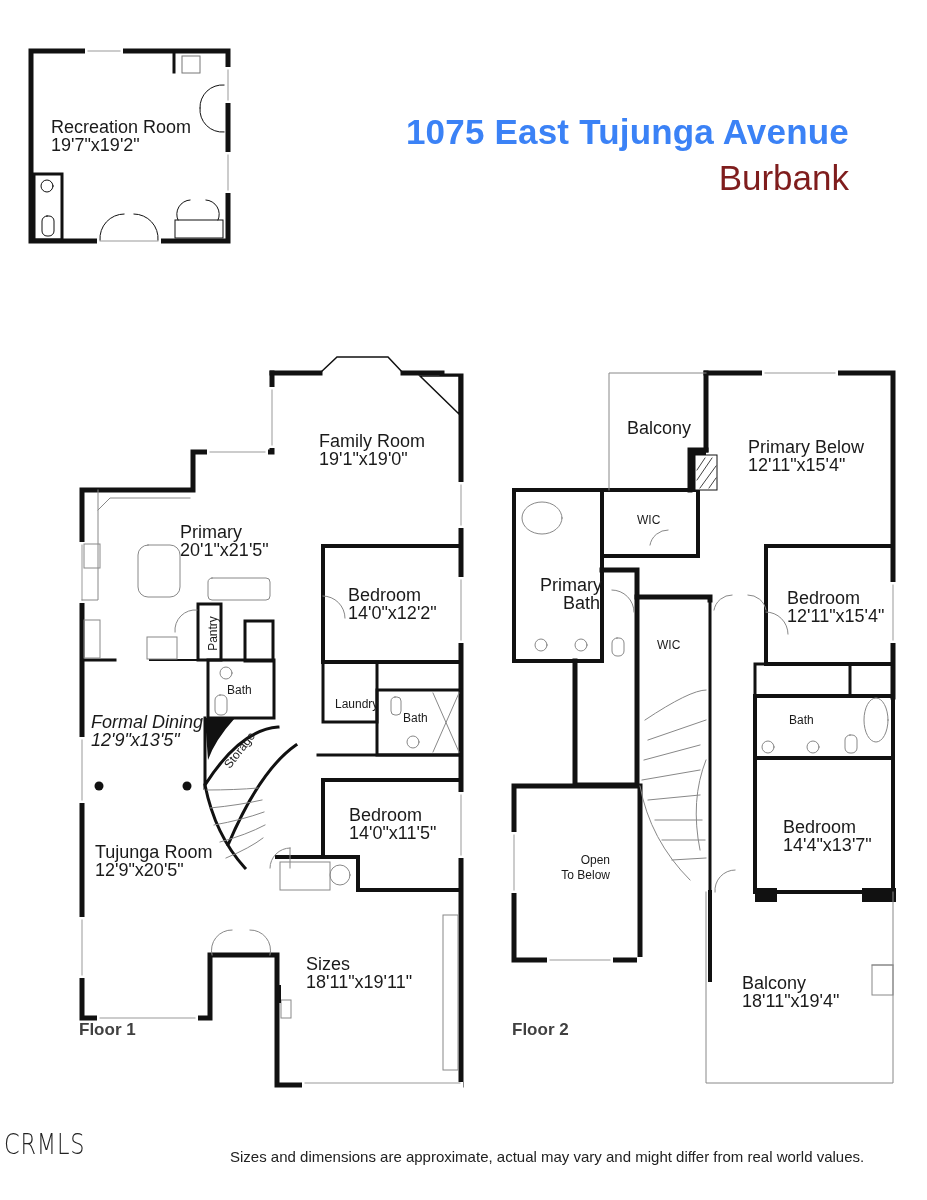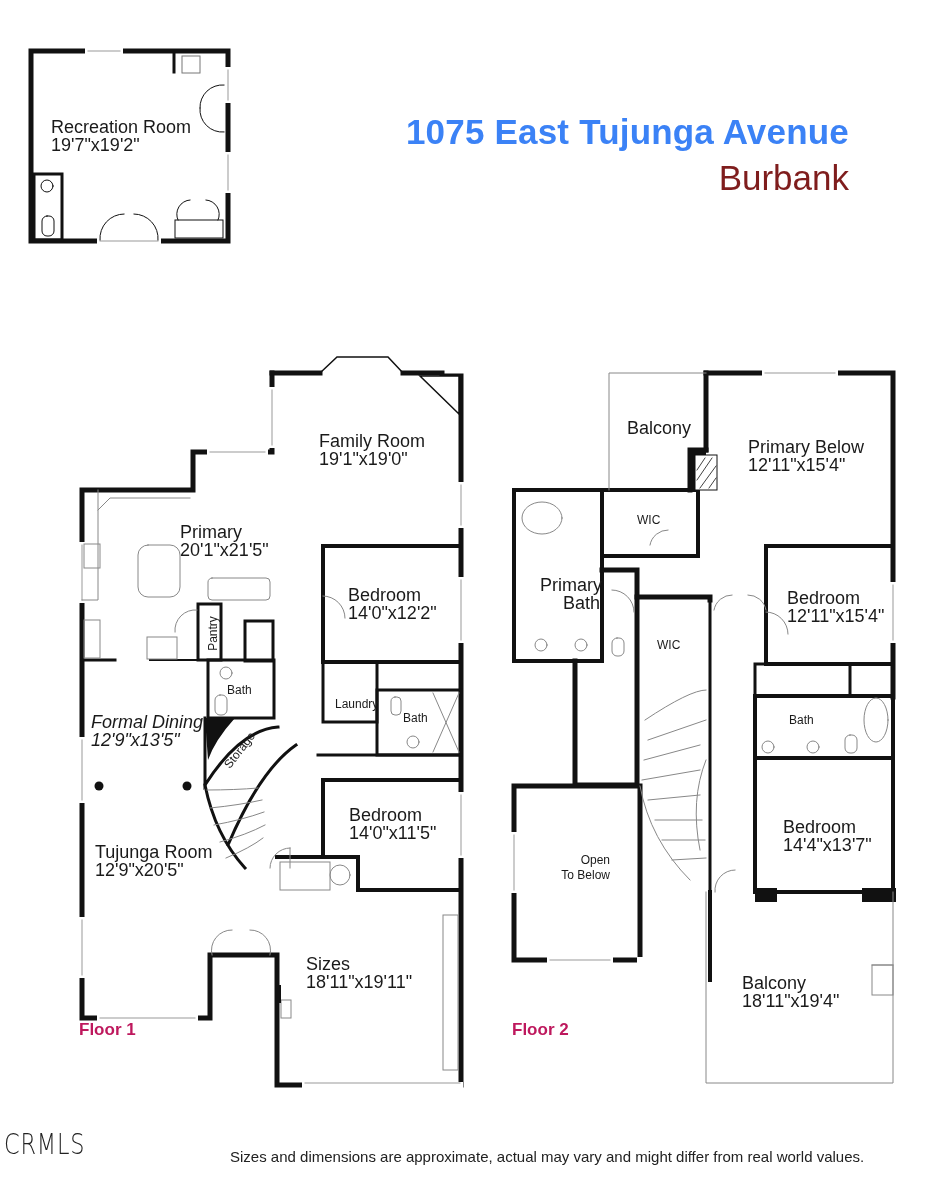--- a/index.html
+++ b/index.html
@@ -4,21 +4,21 @@
 <style>
   html, body { margin:0; padding:0; background:#ffffff; }
   body { width:927px; height:1200px; position:relative; overflow:hidden;
          font-family:"Liberation Sans", "DejaVu Sans", sans-serif; color:#111; }
   svg.plan { position:absolute; left:0; top:0; }
   .lbl { position:absolute; font-size:18px; line-height:18px; color:#1a1a1a; white-space:nowrap; }
   .lbl.small { font-size:12px; line-height:15px; }
   .lbl.center { text-align:right; }
   .title { position:absolute; right:78px; top:112px; font-size:35px; font-weight:bold; color:#3b82f6; white-space:nowrap; letter-spacing:0.2px; }
   .subtitle { position:absolute; right:78px; top:158px; font-size:35px; color:#7f1d1d; white-space:nowrap; }
-  .floor-label { position:absolute; font-size:17px; font-weight:bold; color:#be185d; }
+  .floor-label { position:absolute; font-size:17px; font-weight:bold; color:#404040; }
   .logo { position:absolute; left:4px; top:1128px; font-size:28px; letter-spacing:1px; font-family:"DejaVu Sans", sans-serif; font-weight:200; color:#222; transform:scaleX(0.8); transform-origin:left; }
   .disclaimer { position:absolute; left:230px; top:1148px; font-size:15px; color:#222; white-space:nowrap; }
   .rot { transform:rotate(-90deg); transform-origin:center; }
 </style>
 </head>
 <body>
 
 <svg class="plan" width="927" height="1200" viewBox="0 0 927 1200">
   <g fill="none" stroke="#111" stroke-linecap="square">
 

